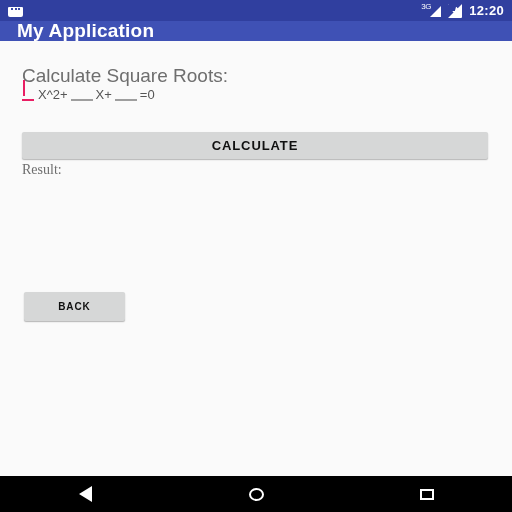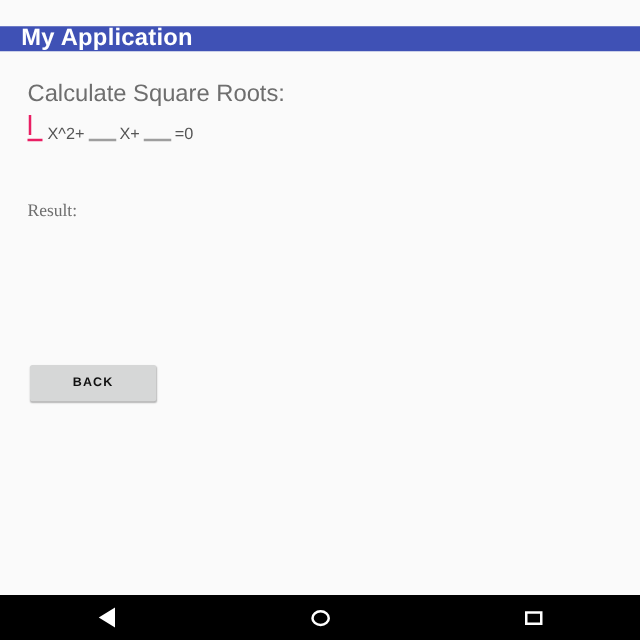--- a/index.html
+++ b/index.html
@@ -170,21 +170,21 @@
     font-size: 19px;
     color: #6e6e6e;
     font-family: "Liberation Sans", sans-serif;
     white-space: nowrap;
   }
 
   
   #equation-row {
     position: absolute;
     left: 22px;
-    top: 36px;
+    top: 24px;
     display: flex;
     align-items: baseline;
     height: 22px;
   }
   .eq-field {
     position: relative;
     height: 19px;
     display: inline-block;
   }
   .eq-field .field-line {
@@ -324,20 +324,40 @@
     height: 11px;
     border: 2px solid #ffffff;
     box-sizing: border-box;
   }
 </style>
 </head>
 <body>
 
 <div id="device">
 
+  <div id="status-bar">
+    <div id="status-left">
+      <div class="sb-app-icon">
+        <div class="body"></div>
+        <div class="dots">
+            <i></i>
+            <i></i>
+            <i></i>
+          </div>
+      </div>
+    </div>
+    <div id="status-right">
+      <div class="sb-signal">
+        <span class="g3">3G</span>
+        <span class="bars"></span>
+      </div>
+      <div class="sb-sync"></div>
+      <div id="clock">12:20</div>
+    </div>
+  </div>
 
   <div id="app-bar">
     <div id="app-title">My Application</div>
   </div>
 
   <div id="content">
 
     <div id="heading">Calculate Square Roots:</div>
 
     <div id="equation-row">
@@ -349,20 +369,21 @@
       <span class="eq-field" id="field-b">
         <span class="field-line" style="background:#9e9e9e;"></span>
       </span>
       <span class="eq-text">X+</span>
       <span class="eq-field" id="field-c">
         <span class="field-line" style="background:#9e9e9e;"></span>
       </span>
       <span class="eq-text">=0</span>
     </div>
 
+    <button id="calculate-button">CALCULATE</button>
 
     <div id="result-label">Result:</div>
     <div id="result-value"></div>
 
     <button id="back-button">BACK</button>
 
     <div id="speck"></div>
   </div>
 
   <div id="nav-bar">

